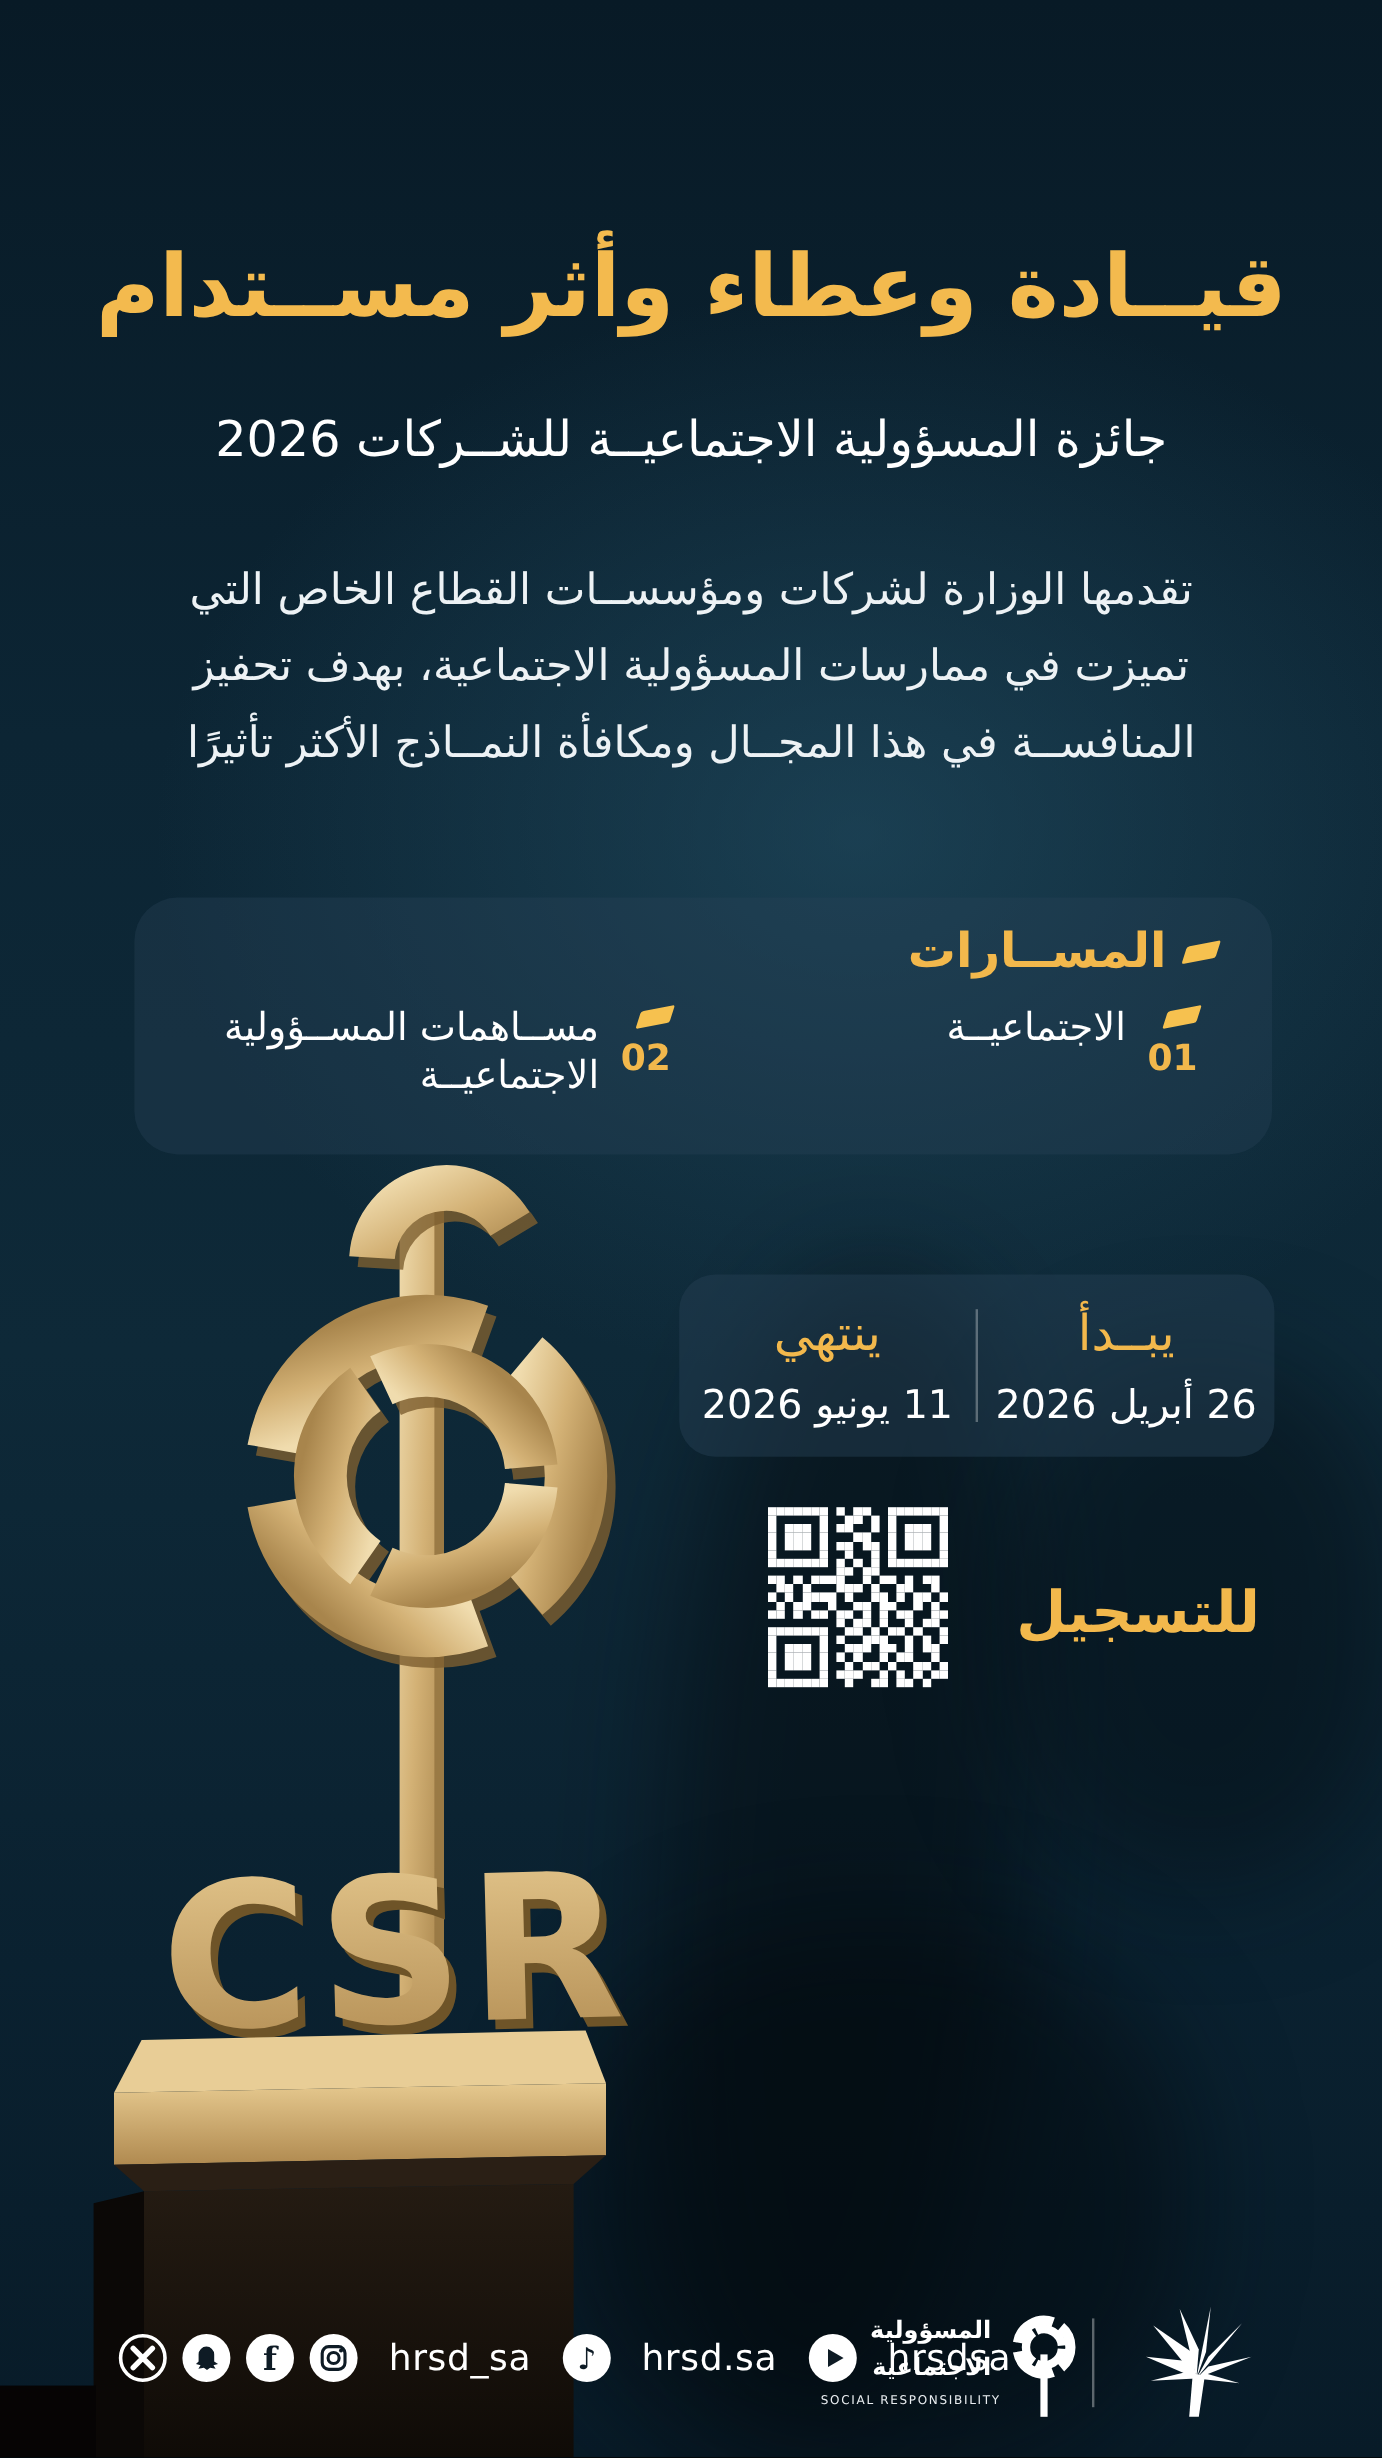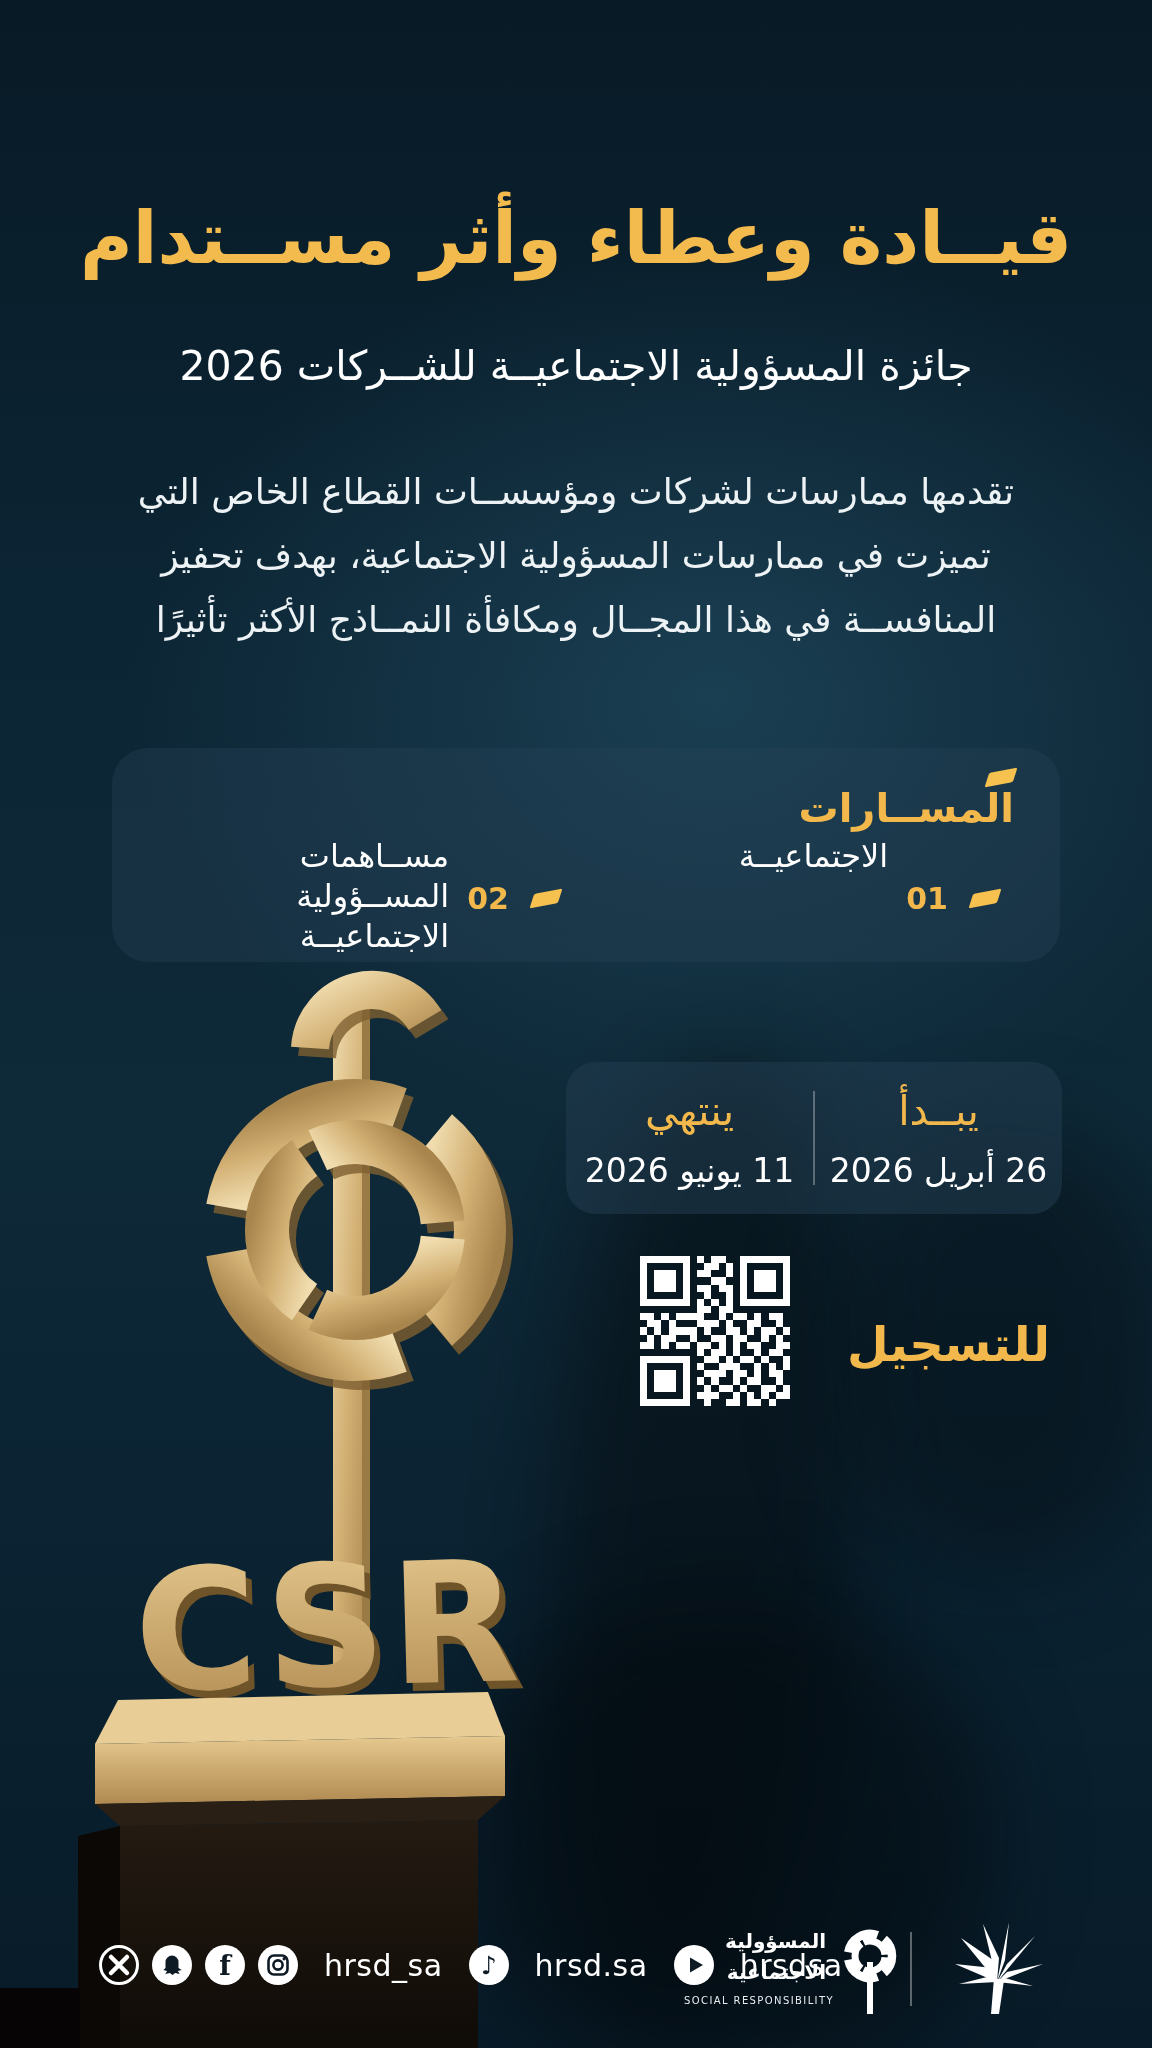--- a/index.html
+++ b/index.html
@@ -18,27 +18,27 @@
 
   .title{position:absolute;top:196px;left:0;width:100%;text-align:center;direction:rtl;
     color:#F3BA4E;font-size:72px;font-weight:700;letter-spacing:-1px;}
   .subtitle{position:absolute;top:342px;left:0;width:100%;text-align:center;direction:rtl;
     color:#FFFFFF;font-size:41px;font-weight:400;}
   .paragraph{position:absolute;top:460px;left:96px;width:960px;direction:rtl;text-align:center;
     color:#EDF2F5;font-size:36px;line-height:64px;font-weight:400;}
 
   .tracks-card{position:absolute;left:112px;top:748px;width:948px;height:214px;border-radius:36px;
     background:rgba(40,66,88,.38);}
-  .tracks-header{position:absolute;top:22px;right:46px;display:flex;direction:rtl;gap:0;flex-direction:column;}
+  .tracks-header{position:absolute;top:22px;right:46px;display:flex;direction:rtl;align-items:center;gap:16px;}
   .marker{display:inline-block;width:26px;height:15px;background:#F6C14F;border-radius:2px;
     transform:skewX(-28deg) rotate(-12deg);}
   .tracks-header .label{color:#F2B84C;font-size:40px;font-weight:700;}
   .tracks-row{position:absolute;top:88px;right:62px;left:40px;display:flex;direction:rtl;gap:44px;}
   .track{display:flex;direction:rtl;gap:18px;flex:0 0 395px;}
-  .numcol{display:flex;flex-direction:row;align-items:center;gap:24px;padding-top:4px;}
+  .numcol{display:flex;flex-direction:column;gap:10px;padding-top:4px;}
   .numcol .num{color:#F2B84C;font-size:30px;font-weight:700;}
   .track .txt{color:#FFFFFF;font-size:32px;line-height:40px;text-align:right;}
 
   .dates-card{position:absolute;left:566px;top:1062px;width:496px;height:152px;border-radius:30px;
     background:rgba(35,62,82,.5);display:flex;direction:rtl;align-items:center;}
   .dates-col{flex:1 1 0;text-align:center;}
   .dates-col .dlabel{color:#F2B84C;font-size:41px;font-weight:400;}
   .dates-col .dvalue{color:#FFFFFF;font-size:33px;margin-top:16px;direction:rtl;}
   .dates-divider{width:2px;height:94px;background:rgba(255,255,255,.3);}
 
@@ -126,21 +126,21 @@
       <polygon points="95,856 505,848 478,872 120,878" fill="#2A1F15"></polygon>
       <polygon points="120,878 478,872 478,1100 120,1100" fill="url(#woodGrad)"></polygon>
       <polygon points="78,888 120,878 120,1100 78,1100" fill="#0B0806"></polygon>
       <rect x="0" y="1040" width="80" height="60" fill="#060404"></rect>
     </g>
   </svg>
 
   <div class="title">قيــادة وعطاء وأثر مســتدام</div>
   <div class="subtitle">جائزة المسؤولية الاجتماعيــة للشــركات 2026</div>
   <div class="paragraph">
-    <div>تقدمها ممارسات لشركات ومؤسســات القطاع الخاص التي</div>
+    <div>تقدمها الوزارة لشركات ومؤسســات القطاع الخاص التي</div>
     <div>تميزت في ممارسات المسؤولية الاجتماعية، بهدف تحفيز</div>
     <div>المنافســة في هذا المجــال ومكافأة النمــاذج الأكثر تأثيرًا</div>
   </div>
 
   <section class="tracks-card">
     <div class="tracks-header">
       <span class="marker"></span>
       <span class="label">المســارات</span>
     </div>
     <div class="tracks-row">

